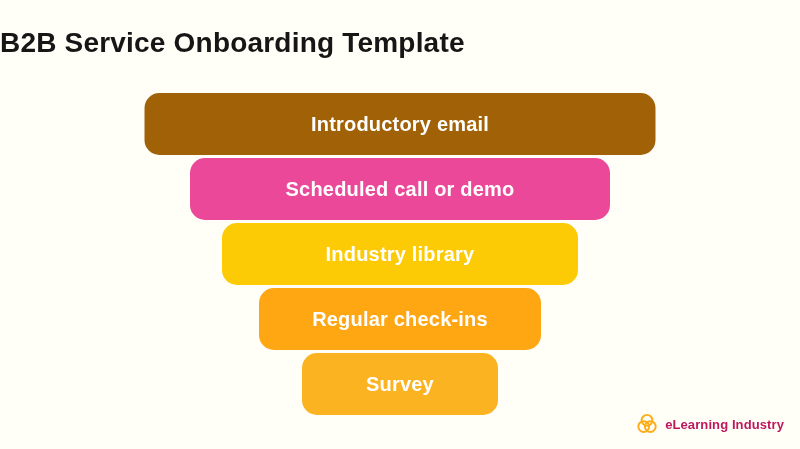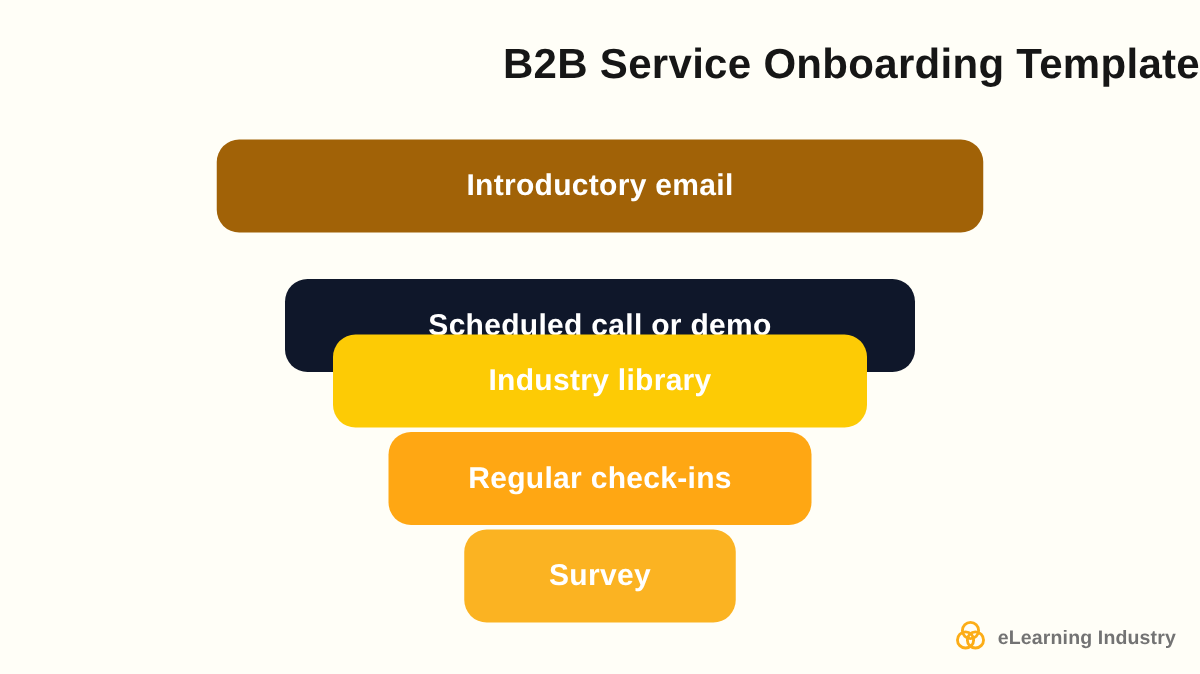--- a/index.html
+++ b/index.html
@@ -8,21 +8,21 @@
     position: relative;
     background: #FFFEF7;
     font-family: "Liberation Sans", sans-serif;
     overflow: hidden;
   }
   .title {
     position: absolute;
     top: 27px;
     left: 0;
     width: 100%;
-    text-align: right;
+    text-align: left;
     font-size: 28px;
     font-weight: 800;
     letter-spacing: 0.2px;
     color: #161616;
   }
   .funnel {
     position: absolute;
     top: 0;
     left: 0;
     width: 100%;
@@ -58,28 +58,28 @@
     letter-spacing: 0.1px;
   }
 </style>
 </head>
 <body style="background: rgb(255, 254, 247);">
 
 <div class="title">B2B Service Onboarding Template</div>
 
 <div class="funnel">
     <div class="funnel-level" style="width: 511px; top: 93px; background: #a16207;">Introductory email</div>
-    <div class="funnel-level" style="width: 420px; top: 158px; background: #0f172a; margin-top: 28px;">Scheduled call or demo</div>
+    <div class="funnel-level" style="width: 420px; top: 158px; background: #ec4899;">Scheduled call or demo</div>
     <div class="funnel-level" style="width: 356px; top: 223px; background: rgb(253, 203, 5);">Industry library</div>
     <div class="funnel-level" style="width: 282px; top: 288px; background: rgb(255, 167, 19); text-align: center;">Regular check-ins</div>
-    <div class="funnel-level" style="width: 181px; top: 353px; background: rgb(251, 179, 34);">Survey</div>
+    <div class="funnel-level" style="width: 196px; top: 353px; background: rgb(251, 179, 34);">Survey</div>
   </div>
 
 <div class="brand">
   <span class="brand-icon">
     <svg width="24" height="24" viewBox="0 0 24 24" fill="none" xmlns="http://www.w3.org/2000/svg">
       <circle cx="12" cy="8.3" r="5.4" stroke="#FCAD17" stroke-width="1.9"></circle>
       <circle cx="8.7" cy="14.6" r="5.4" stroke="#FCAD17" stroke-width="1.9"></circle>
       <circle cx="15.3" cy="14.6" r="5.4" stroke="#FCAD17" stroke-width="1.9"></circle>
     </svg>
   </span>
-  <span class="brand-text" style="color: #737373;">eLearning Industry</span>
+  <span class="brand-text" style="color: #be185d;">eLearning Industry</span>
 </div>
 
 </body></html>

